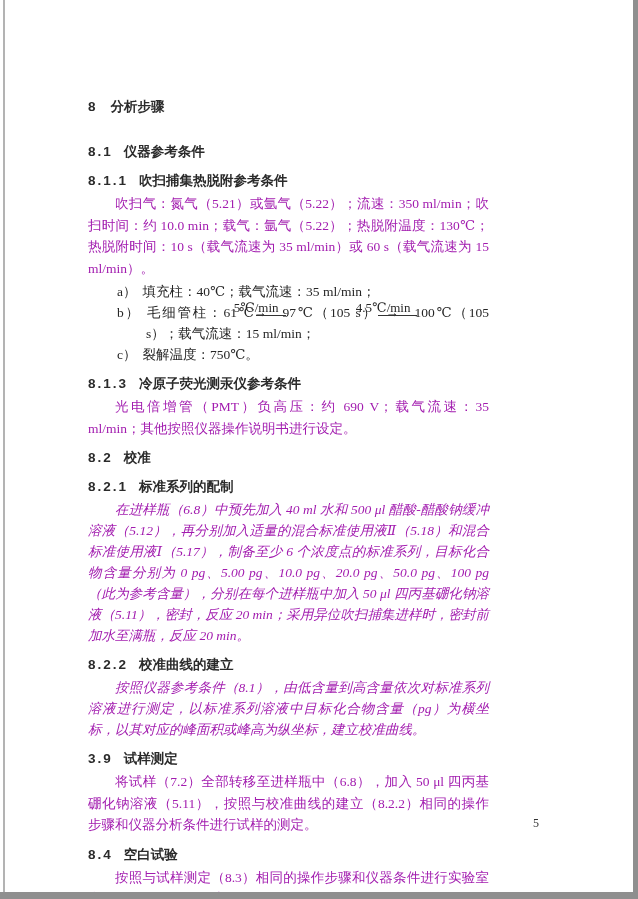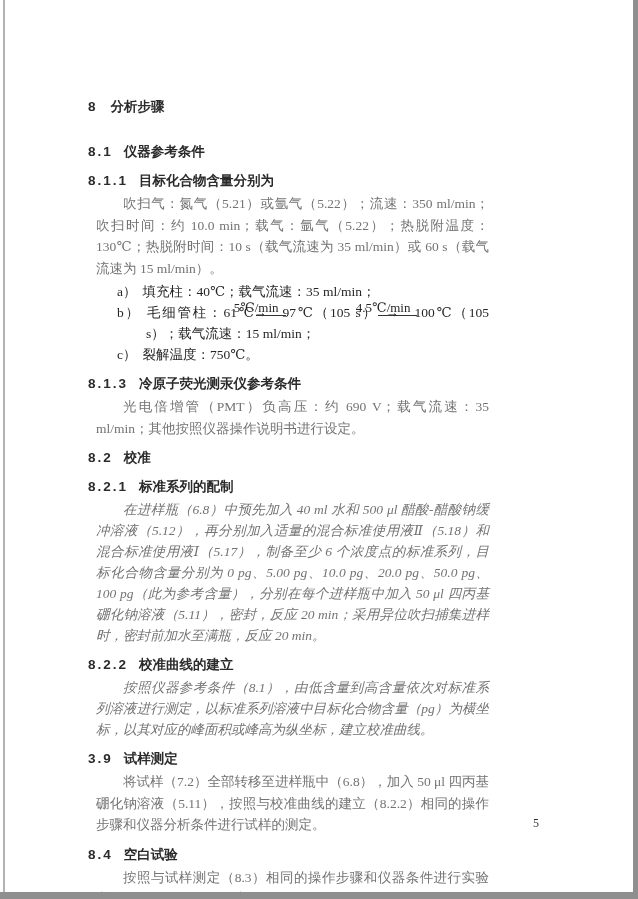--- a/index.html
+++ b/index.html
@@ -47,22 +47,22 @@
   }
   .hd:first-child { margin-top: 0; }
   .hd .num { letter-spacing: 2px; margin-right: 11px; }
   .hd.lvl1 .num { margin-right: 13px; }
 
   .para {
     font-size: 13.5px;
     line-height: 21.5px;
     text-align: justify;
     text-indent: 2em;
-    margin: 2px 0 0 8px;
-    color: #737373;
+    margin: 2px 0 0 0;
+    color: #a21caf;
   }
   .para.tight { line-height: 21px; font-style: italic; }
 
   .cond-list { margin: 2px 0 0 0; }
   .cond-item {
     font-size: 13.5px;
     line-height: 21px;
     text-align: justify;
     padding-left: 58px;
     text-indent: -29px;
@@ -99,21 +99,21 @@
 <body>
 
 <div class="scan-page">
 
   <div class="content">
 
     <div class="hd lvl1"><span class="num">8</span><span>分析步骤</span></div>
 
     <div class="hd" style="margin-top:24px;"><span class="num">8.1</span><span>仪器参考条件</span></div>
 
-    <div class="hd"><span class="num">8.1.1</span><span>目标化合物含量分别为</span></div>
+    <div class="hd"><span class="num">8.1.1</span><span>吹扫捕集热脱附参考条件</span></div>
 
     <p class="para">吹扫气：氮气（5.21）或氩气（5.22）；流速：350 ml/min；吹扫时间：约 10.0 min；载气：氩气（5.22）；热脱附温度：130℃；热脱附时间：10 s（载气流速为 35 ml/min）或 60 s（载气流速为 15 ml/min）。</p>
 
 
     <div class="cond-list">
       <div class="cond-item"><span class="item-label">a）</span><span>填充柱：40℃；载气流速：35 ml/min；</span></div>
 
       <div class="cond-item"><span class="item-label">b）</span><span>毛细管柱：61℃</span><span class="rxn"><span class="rxn-lbl">5℃/min</span><span class="rxn-head">→</span></span><span>97℃（105 s）</span><span class="rxn"><span class="rxn-lbl">4.5℃/min</span><span class="rxn-head">→</span></span><span>100℃（105 s）；载气流速：15 ml/min；</span></div>
 
       <div class="cond-item"><span class="item-label">c）</span><span>裂解温度：750℃。</span></div>

